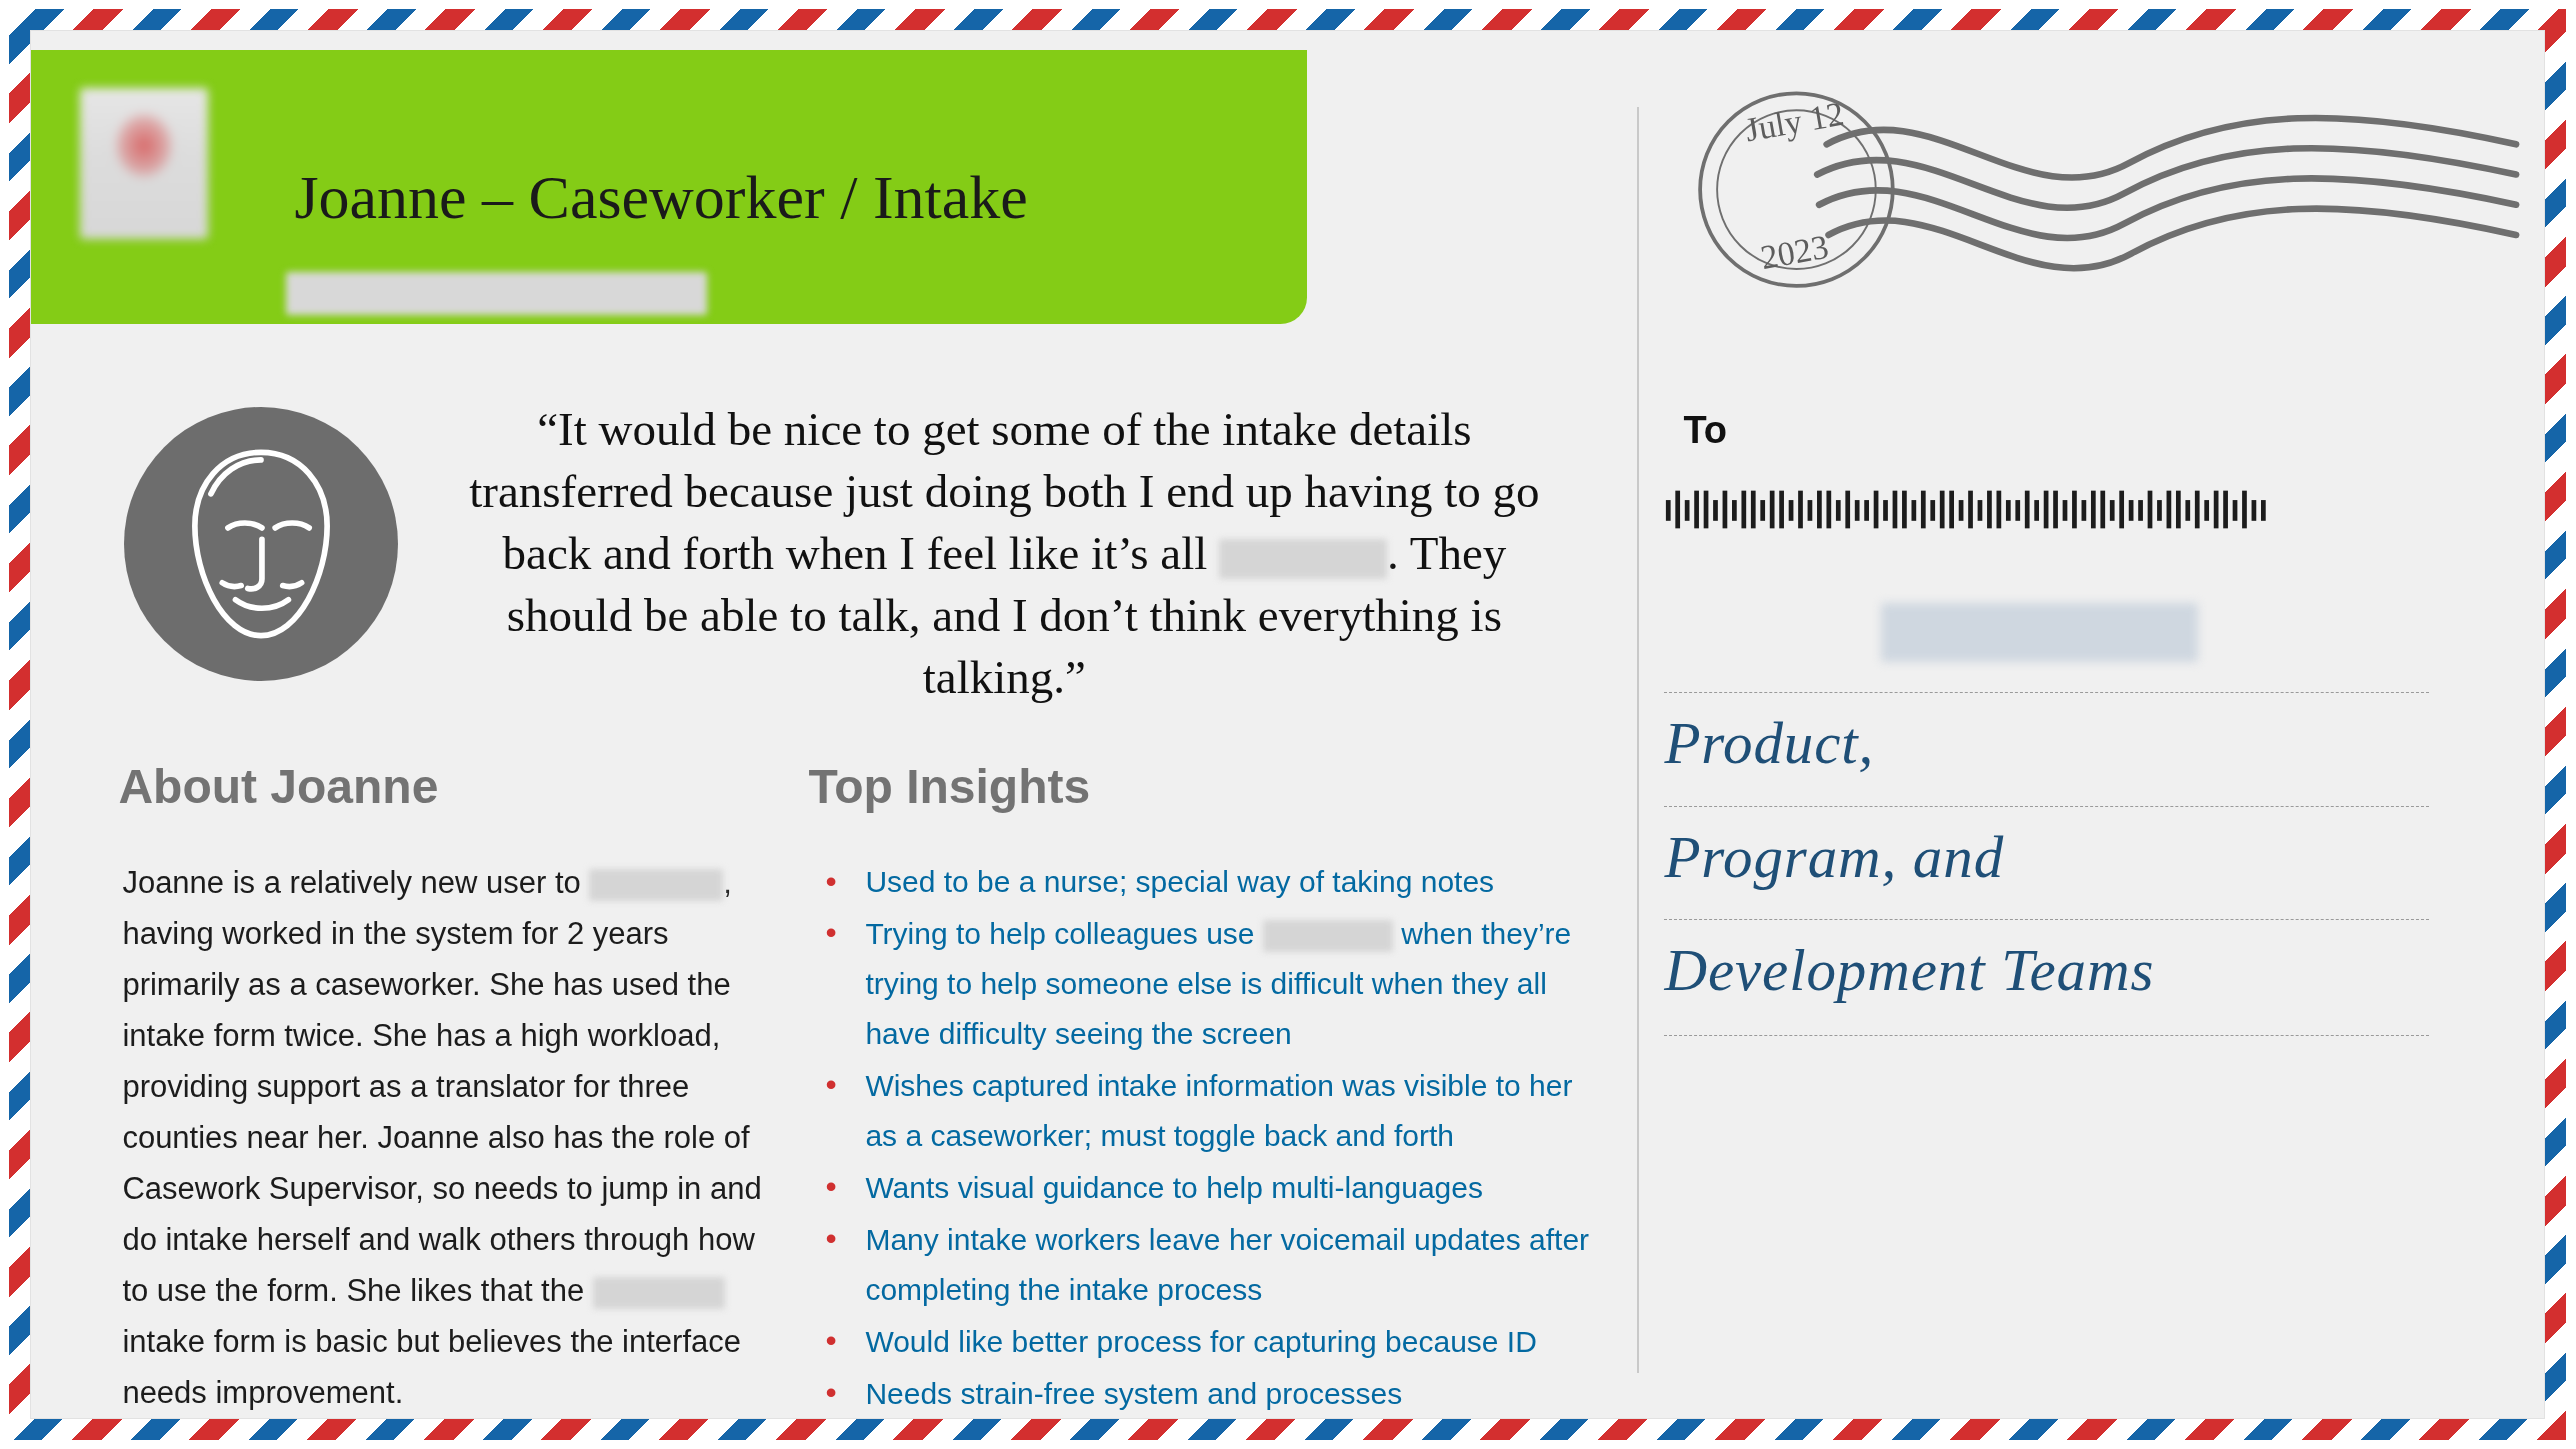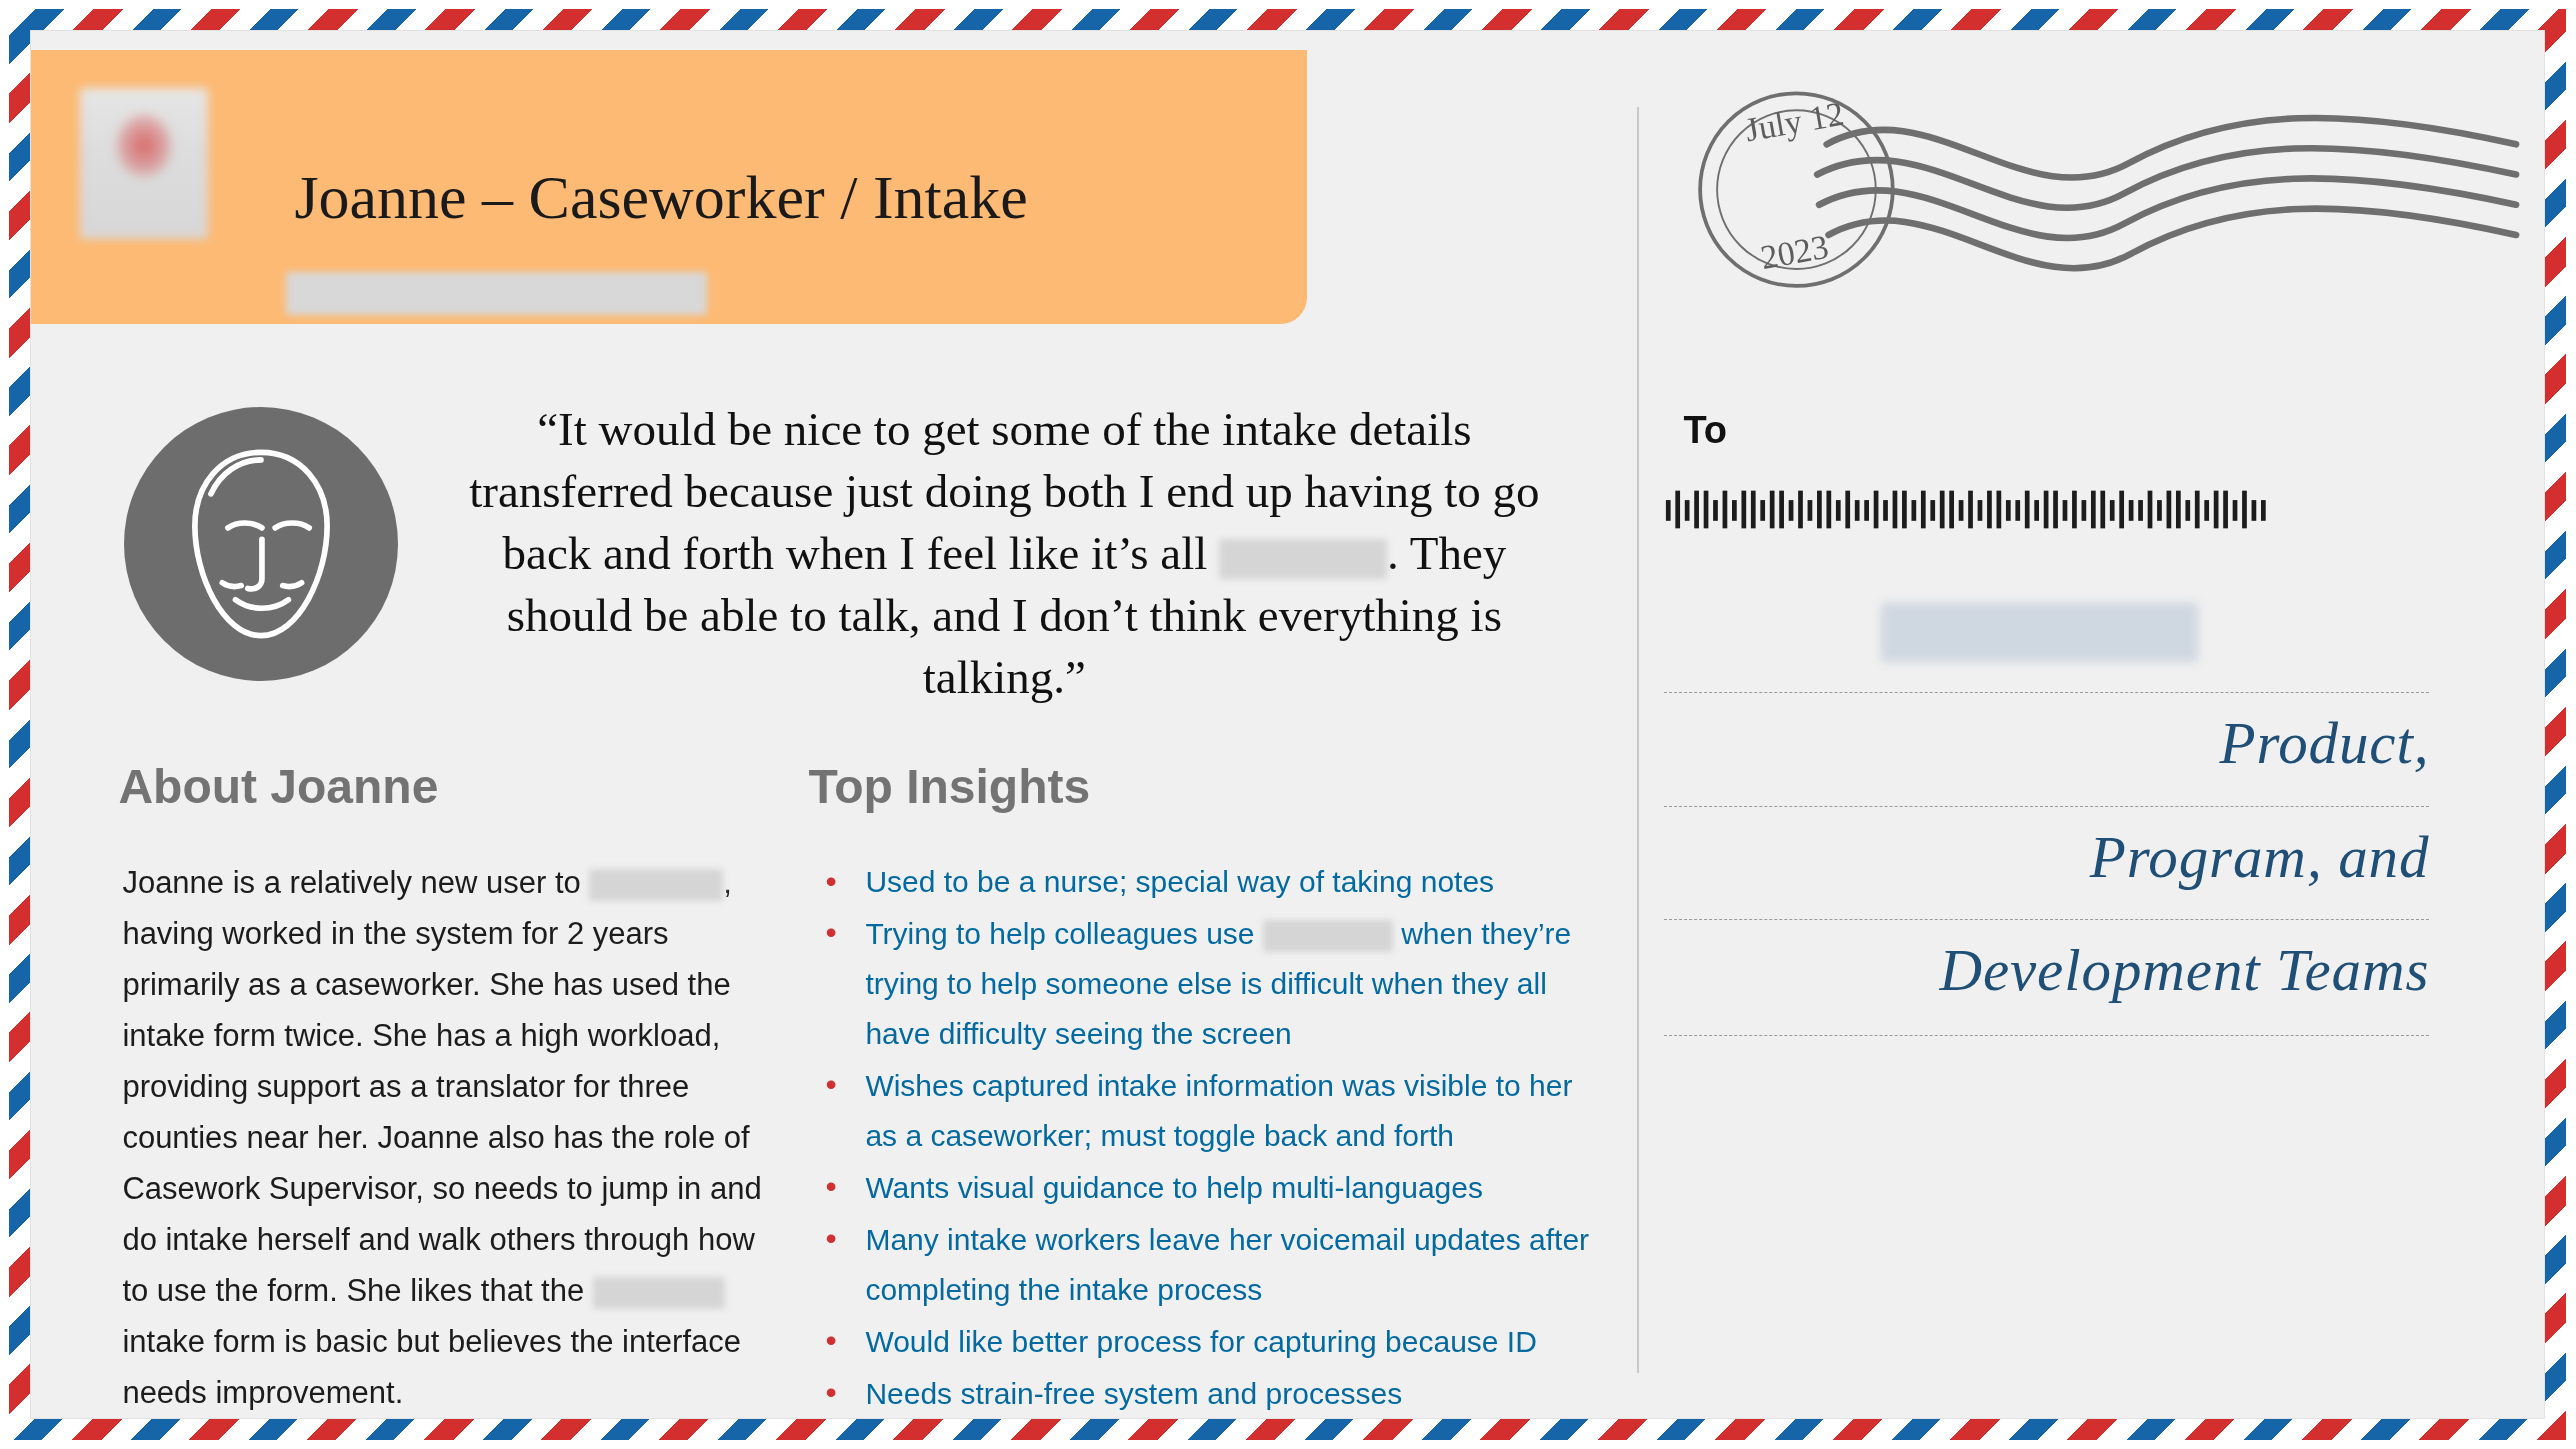--- a/index.html
+++ b/index.html
@@ -65,21 +65,21 @@
     height: 100%;
   }
 
   
   .header-card {
     position: absolute;
     left: 0;
     top: 19px;
     width: 1276px;
     height: 274px;
-    background: #fdba74;
+    background: #84cc16;
     border-bottom-right-radius: 26.5px;
   }
   .header-photo {
     position: absolute;
     left: 49px;
     top: 38px;
     width: 128px;
     height: 151px;
     border-radius: 3.8px;
     background:
@@ -235,21 +235,21 @@
   }
   .l1 { top: 661px; }
   .l2 { top: 775px; }
   .l3 { top: 888px; }
   .l4 { top: 1004px; }
 
   .script-line {
     position: absolute;
     width: 765px;
     left: 17px;
-    text-align: right;
+    text-align: left;
     font-family: "Liberation Serif", serif;
     font-style: italic;
     font-size: 59px;
     color: #1f4f77;
     letter-spacing: 0.9px;
   }
   .s1 { top: 678px; }
   .s2 { top: 792px; }
   .s3 { top: 905px; font-style: italic; }
 </style>

